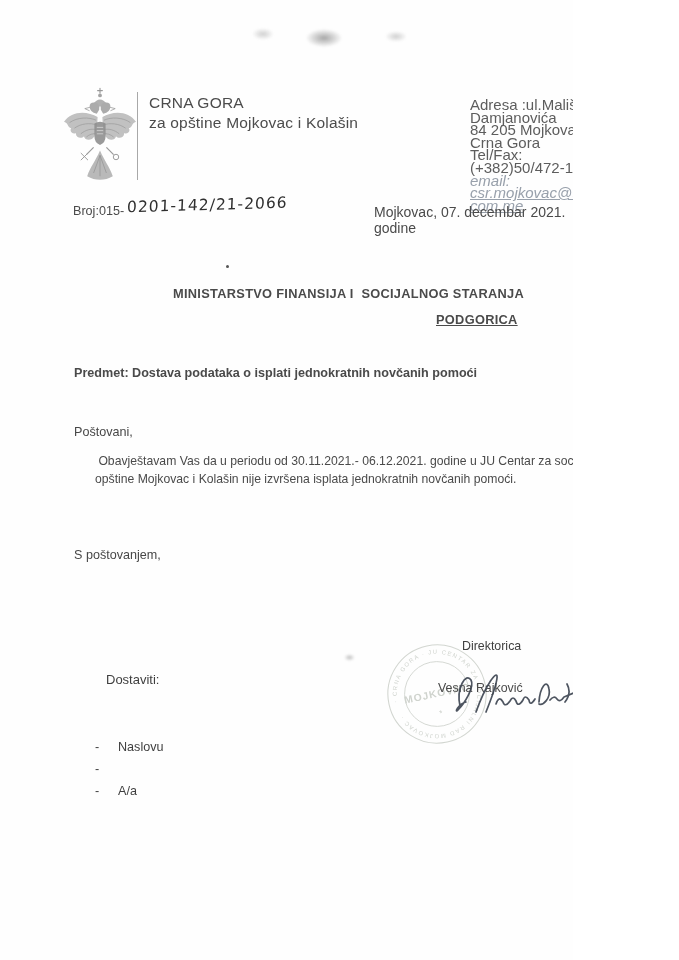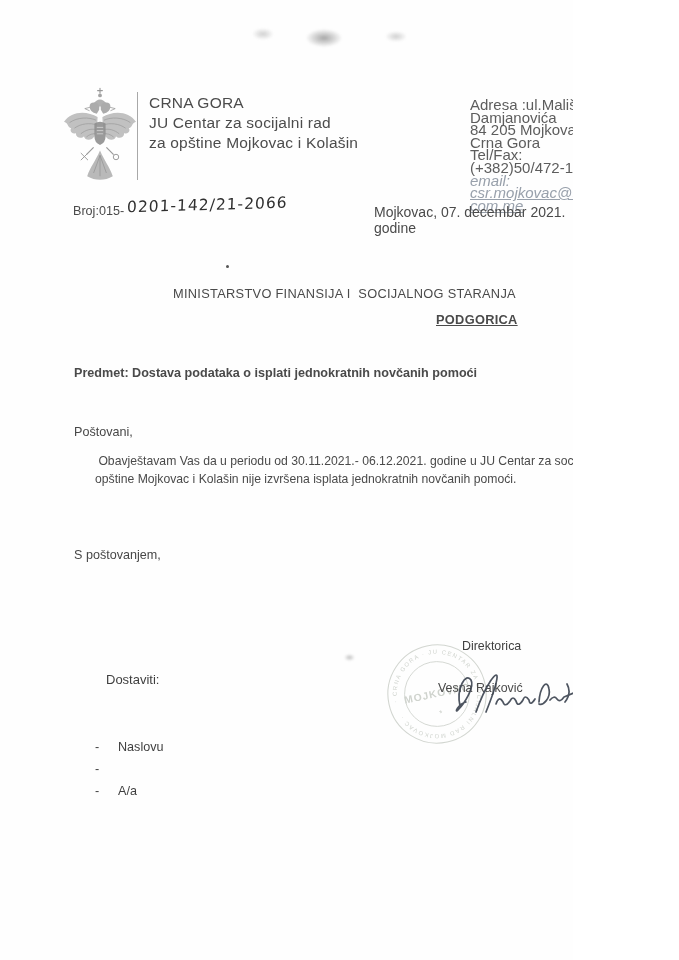--- a/index.html
+++ b/index.html
@@ -31,21 +31,21 @@
   .broj{left:73px;top:204px;font-size:12.6px;color:#4a4a4a;}
   .hand{
     left:127px;top:196px;font-size:15.5px;color:#2f2f2f;
     font-family:"DejaVu Sans",sans-serif;
     transform:rotate(-1.6deg) skewX(-4deg);
     letter-spacing:1px;white-space:pre;
   }
   .date{left:374px;top:204px;font-size:14px;color:#4a4a4a;}
 
   .dot{left:226px;top:265px;width:3px;height:3px;background:#555;border-radius:50%;}
-  .ministry{left:173px;top:286px;font-size:12.8px;font-weight:normal;color:#4a4a4a;white-space:pre;letter-spacing:.3px;}
+  .ministry{left:173px;top:286px;font-size:12.8px;font-weight:bold;color:#4a4a4a;white-space:pre;letter-spacing:.3px;}
   .city{left:436px;top:312px;font-size:12.8px;font-weight:bold;color:#4a4a4a;letter-spacing:.3px;text-decoration:underline;}
 
   .subject{left:74px;top:366px;font-size:12.6px;font-weight:bold;color:#4a4a4a;}
 
   .salutation{left:74px;top:425px;font-size:12.6px;}
   .paragraph{
     left:62px;top:453px;width:560px;
     font-size:12.2px;line-height:17.6px;
     white-space:pre-wrap;color:#4a4a4a;margin-left:33px;
   }
@@ -99,21 +99,20 @@
     <circle cx="70" cy="88" r="3.4" fill="none" stroke="#9a9a9a" stroke-width="1.2"></circle>
     <path d="M26 83 l9 9 M26 92 l9 -9" stroke="#9a9a9a" stroke-width="1.2" fill="none"></path>
     <path d="M50 80 C44 94 38 100 34 112 C44 118 56 118 66 112 C62 100 56 94 50 80 Z" fill="#adadad" opacity="0.85"></path>
     <path d="M50 86 L42 108 M50 86 L50 112 M50 86 L58 108" stroke="#8a8a8a" stroke-width="0.9" fill="none" opacity="0.8"></path>
   </svg>
 
   <div class="abs lh-divider"></div>
 
   <div class="abs org">
     <div>CRNA GORA</div>
-    <div>JU Centar za socijalni rad</div>
     <div>za opštine Mojkovac i Kolašin</div>
   </div>
 
   <div class="abs addr">
     <div>Adresa :ul.Mališe Damjanovića</div>
     <div>84 205 Mojkovac, Crna Gora</div>
     <div>Tel/Fax: (+382)50/472-101</div>
     <div class="email"><span>email: </span><u>csr.mojkovac@t-</u></div>
     <div class="email"><u>com.me</u></div>
   </div>

